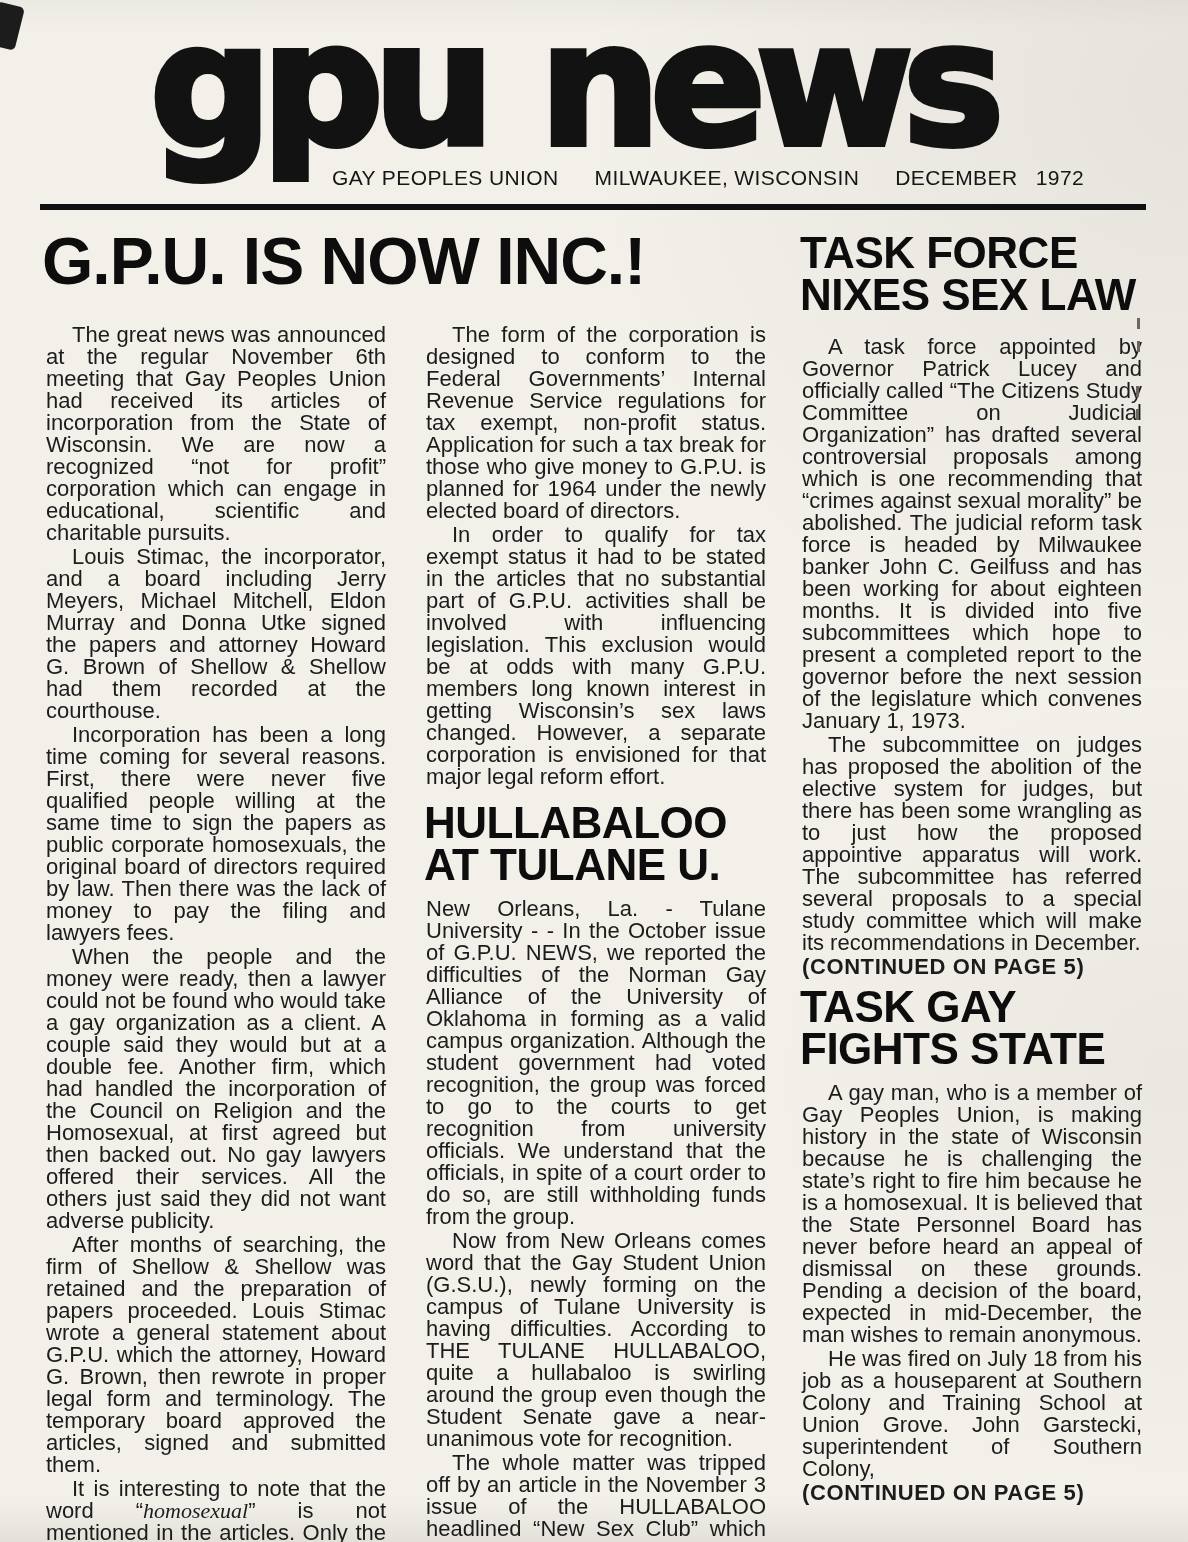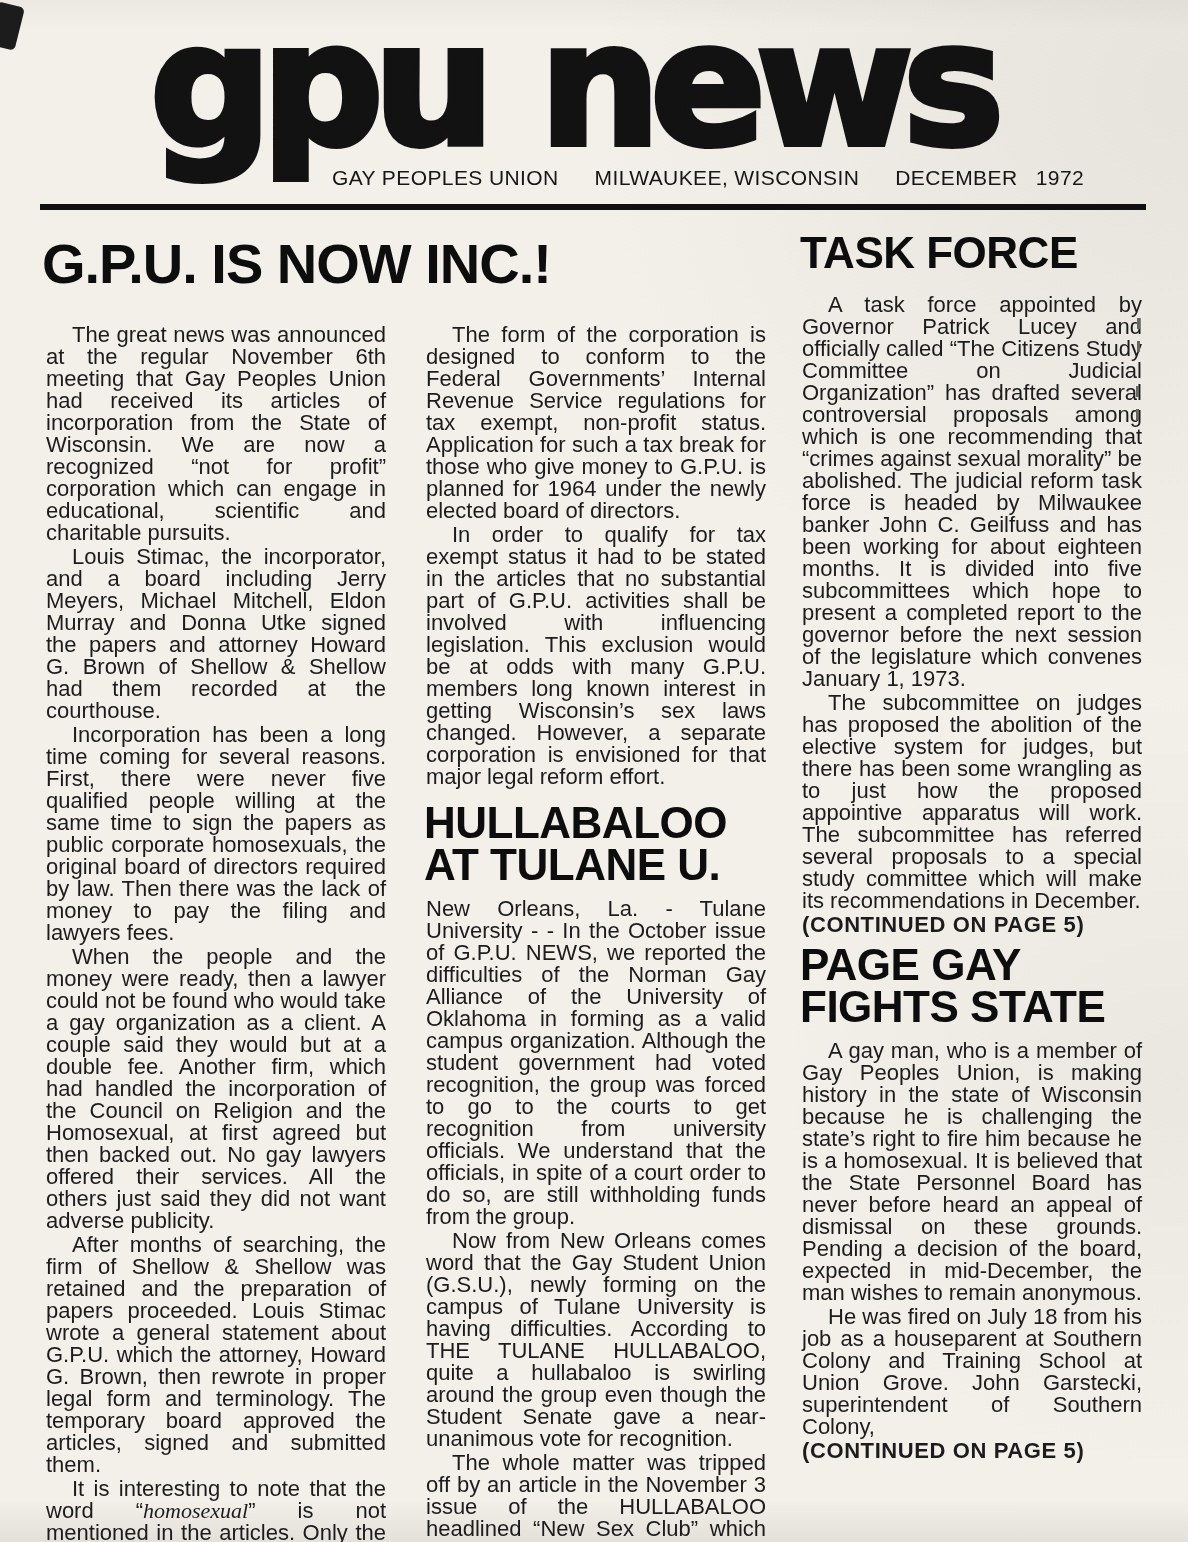--- a/index.html
+++ b/index.html
@@ -33,23 +33,23 @@
     font-size:21px; letter-spacing:0.4px; color:#161616;
     white-space:nowrap;
   }
   .tagline .date { word-spacing:12px; }
   .masthead-rule {
     position:absolute; left:40px; top:204px;
     width:1106px; height:6px; background:#101010;
   }
   
   .main-headline {
-    position:absolute; left:42px; top:236px;
+    position:absolute; left:42px; top:228px;
     width:760px;
-    font-size:56px; line-height:1; font-weight:bold;
+    font-size:66px; line-height:1; font-weight:bold;
     letter-spacing:-1px; color:#0d0d0d;
     white-space:nowrap;
   }
   .col-headline {
     font-size:44px; line-height:42px; font-weight:bold;
     letter-spacing:-0.5px; color:#0d0d0d;
     margin:0;
   }
   
   .col { position:absolute; top:322px; width:344px; }
@@ -120,26 +120,27 @@
     </h2>
     <p class="no-indent">New Orleans, La. - Tulane University - - In the October issue of G.P.U. NEWS, we reported the difficulties of the Norman Gay Alliance of the University of Oklahoma in forming as a valid campus organization.  Although the student government had voted recognition, the group was forced to go to the courts to get recognition from university officials.  We understand that the officials, in spite of a court order to do so, are still withholding funds from the group.</p>
     <p>Now from New Orleans comes word that the Gay Student Union (G.S.U.), newly forming on the campus of Tulane University is having difficulties.  According to THE TULANE HULLABALOO, quite a hullabaloo is swirling around the group even though the Student Senate gave a near-unanimous vote for recognition.</p>
     <p>The whole matter was tripped off by an article in the November 3 issue of the HULLABALOO headlined “New Sex Club” which inter-</p>
     <p class="continued">(CONTINUED ON PAGE 5)</p>
   </div>
 
   <div class="col col3">
     <h2 class="col-headline h-taskforce">
       <span>TASK FORCE</span><br>
+      <span>NIXES SEX LAW</span>
     </h2>
     <p>A task force appointed by Governor Patrick Lucey and officially called “The Citizens Study Committee on Judicial Organization” has drafted several controversial proposals among which is one recommending that “crimes against sexual morality” be abolished.  The judicial reform task force is headed by Milwaukee banker John C. Geilfuss and has been working for about eighteen months.  It is divided into five subcommittees which hope to present a completed report to the governor before the next session of the legislature which convenes January 1, 1973.</p>
     <p>The subcommittee on judges has proposed the abolition of the elective system for judges, but there has been some wrangling as to just how the proposed appointive apparatus will work.  The subcommittee has referred several proposals to a special study committee which will make its recommendations in December.</p>
     <p class="continued">(CONTINUED ON PAGE 5)</p>
     <h2 class="col-headline h-firedgay">
-      <span>PAGE GAY</span><br>
+      <span>TASK GAY</span><br>
       <span>FIGHTS STATE</span>
     </h2>
     <p>A gay man, who is a member of Gay Peoples Union, is making history in the state of Wisconsin because he is challenging the state’s right to fire him because he is a homosexual.  It is believed that the State Personnel Board has never before heard an appeal of dismissal on these grounds.  Pending a decision of the board, expected in mid-December, the man wishes to remain anonymous.</p>
     <p>He was fired on July 18 from his job as a houseparent at Southern Colony and Training School at Union Grove.  John Garstecki, superintendent of Southern Colony,</p>
     <p class="continued">(CONTINUED ON PAGE 5)</p>
   </div>
 
   <div class="corner-mark"></div>
   <div class="tick t1"></div>
   <div class="tick t2"></div>

